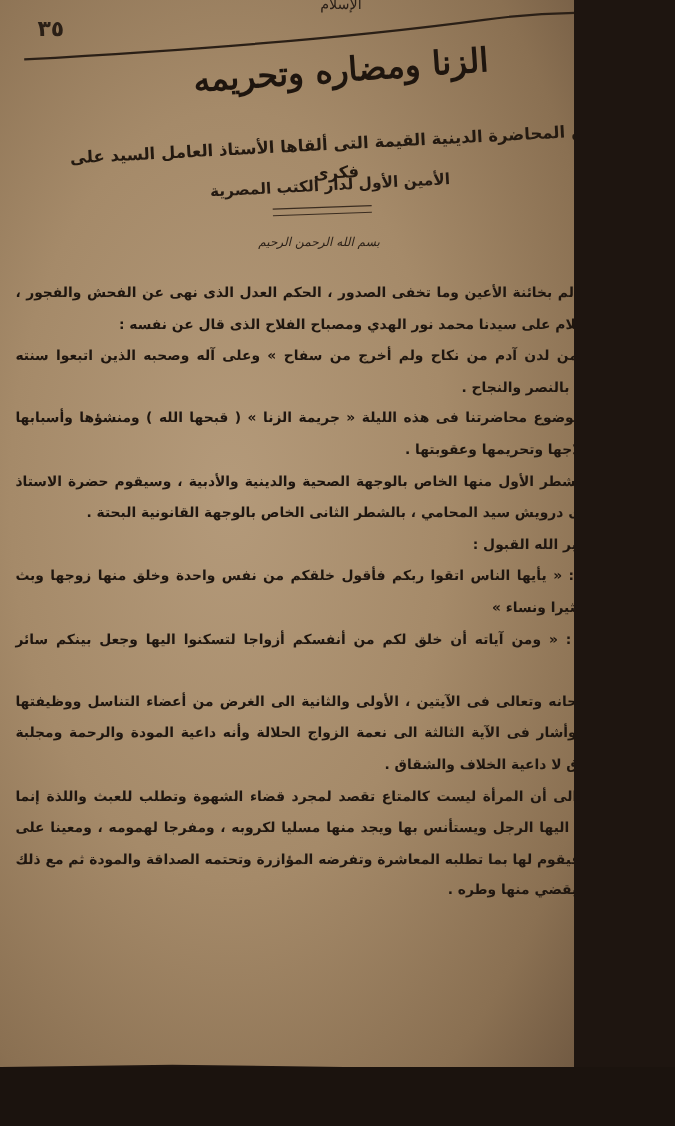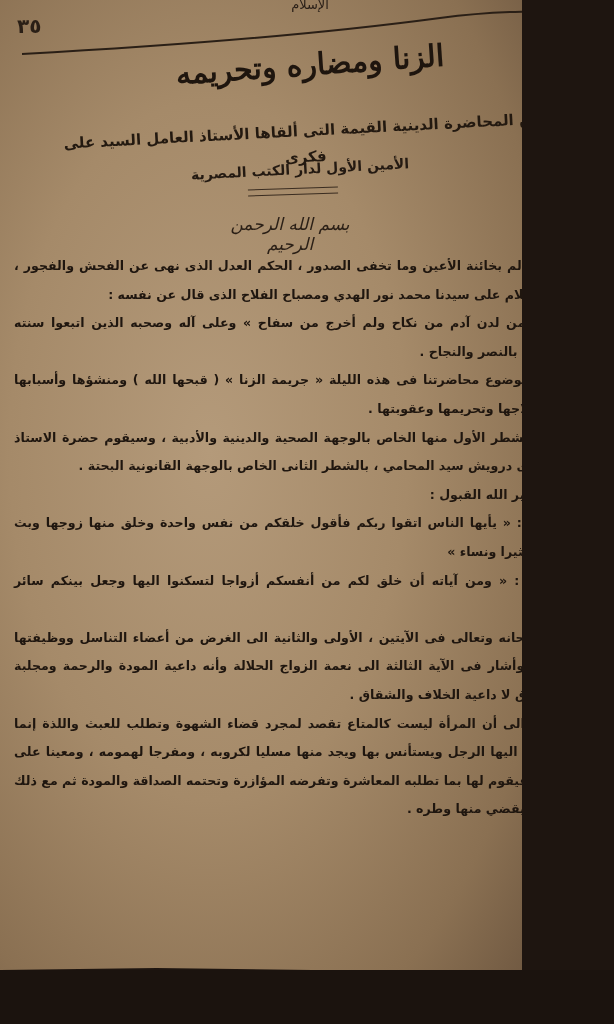--- a/index.html
+++ b/index.html
@@ -3,26 +3,26 @@
 <meta charset="utf-8">
 <style>
   html,body{margin:0;padding:0;}
   body{width:614px;height:1024px;overflow:hidden;background:#1e1510;position:relative;font-family:"DejaVu Sans",sans-serif;}
   .page{position:absolute;left:0;top:0;width:522px;height:1000px;
     background:radial-gradient(ellipse at 40% 45%, #b49a7a 0%, #a58a69 45%, #8a7052 80%, #6e5740 100%);
     clip-path:polygon(0 0,100% 0,100% 99%,85% 97.5%,60% 97%,30% 96.8%,0 97%);
     color:#241a12;}
   .running-head{position:absolute;left:240px;top:0;width:140px;height:14px;font-size:13px;text-align:center;color:#2b2018;direction:rtl;overflow:hidden;line-height:10px;}
   .head-rule{position:absolute;left:20px;top:8px;width:590px;height:48px;}
-  .page-num{position:absolute;left:17px;top:14px;font-size:20px;font-weight:bold;color:#2a1f16;}
+  .page-num{position:absolute;left:34px;top:14px;font-size:20px;font-weight:bold;color:#2a1f16;}
   .title{position:absolute;left:140px;top:46px;width:340px;text-align:center;font-family:"DejaVu Serif",serif;font-size:30px;font-weight:bold;direction:rtl;transform:rotate(-4deg);color:#1e150e;line-height:38px;}
   .subtitle{position:absolute;left:60px;top:118px;width:490px;text-align:center;font-size:15px;font-weight:bold;direction:rtl;transform:rotate(-3deg);line-height:26px;color:#231910;}
   .sub3{position:absolute;left:180px;top:158px;width:240px;text-align:center;font-size:14px;font-weight:bold;direction:rtl;transform:rotate(-3deg);line-height:22px;}
   .double-rule{position:absolute;left:248px;top:188px;width:90px;height:5px;border-top:1px solid #3a2c20;border-bottom:1px solid #3a2c20;transform:rotate(-2deg);}
-  .basmala{position:absolute;left:210px;top:214px;width:160px;text-align:center;font-family:"DejaVu Serif",serif;font-size:17px;font-style:italic;direction:rtl;color:#2a1f16;letter-spacing:1px;}
+  .basmala{position:absolute;left:210px;top:214px;width:160px;text-align:center;font-family:"DejaVu Serif",serif;font-size:11px;font-style:italic;direction:rtl;color:#2a1f16;letter-spacing:1px;}
   .body{position:absolute;left:14px;top:252px;width:590px;direction:rtl;text-align:justify;font-size:12.6px;line-height:28.6px;color:#1f160f;}
   .body p{margin:0;font-weight:bold;}
   .body .ind{text-indent:18px;}
   .ul{border-bottom:1.5px solid #2a1f16;}
   .bottom-shadow{position:absolute;left:0;top:970px;width:614px;height:54px;background:#1b130e;}
 </style>
 </head>
 <body>
 
 <div class="page">

